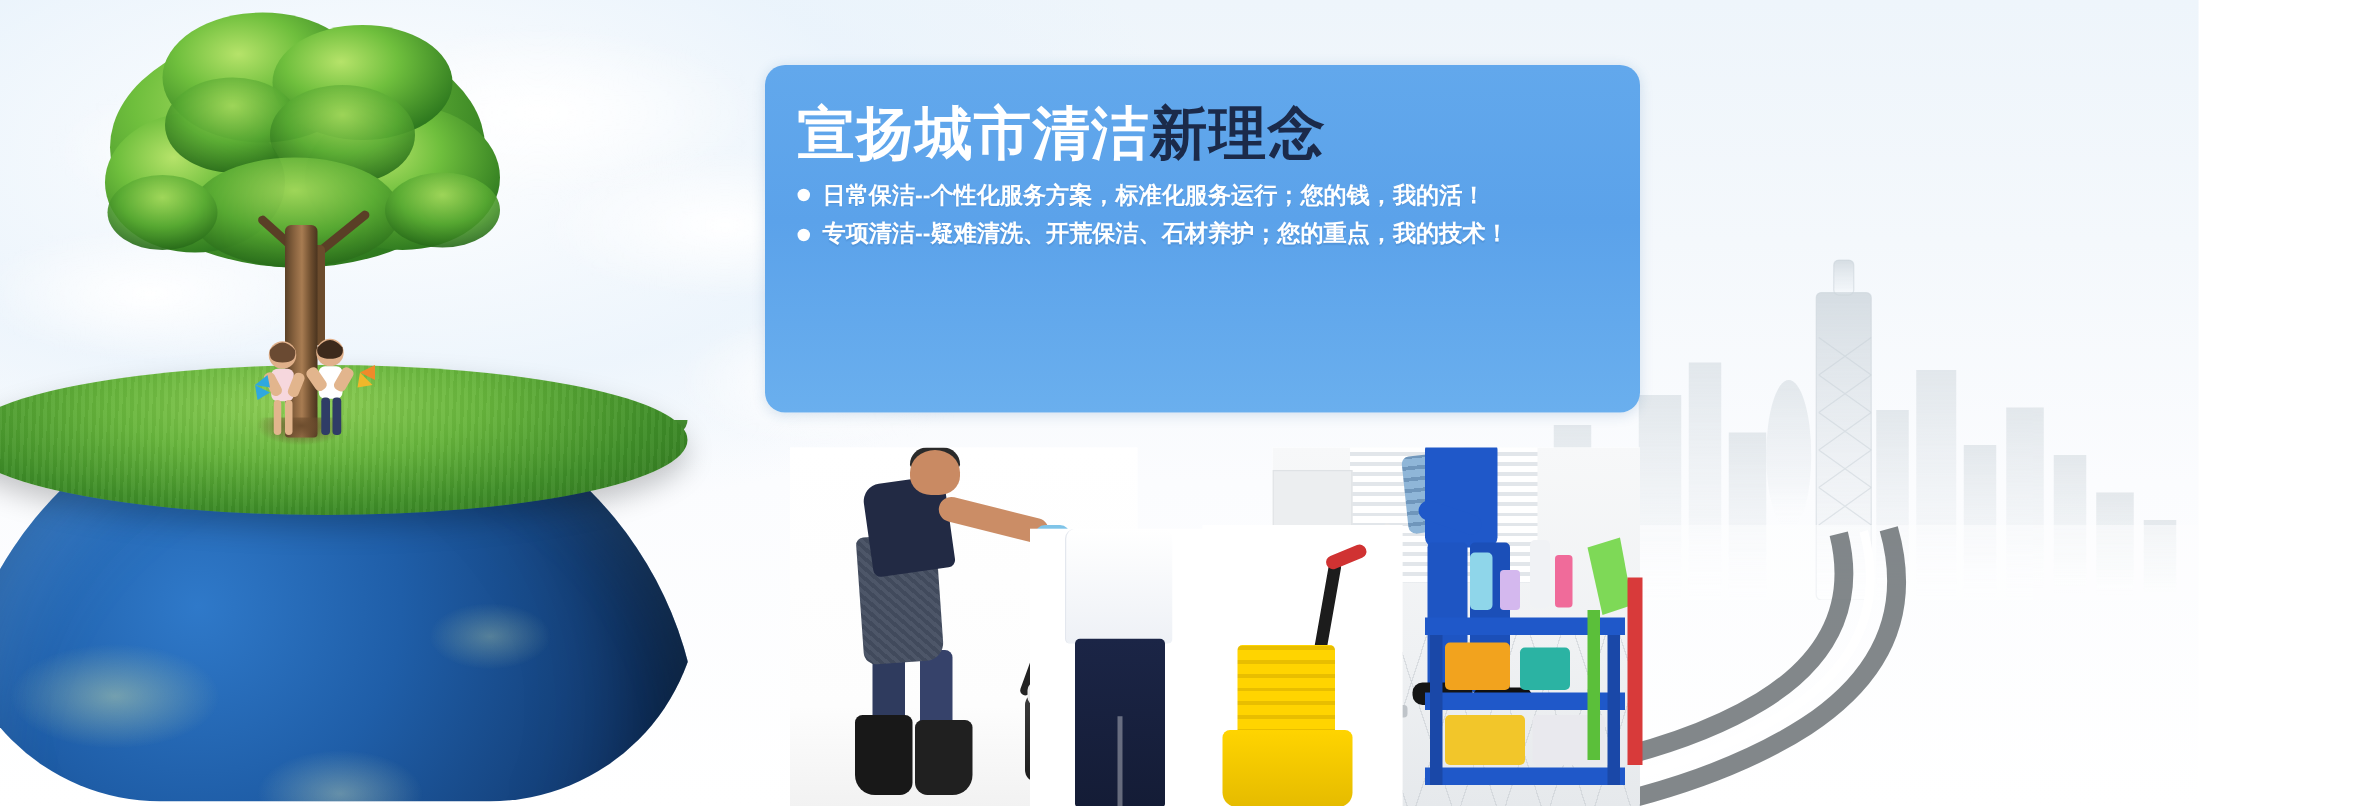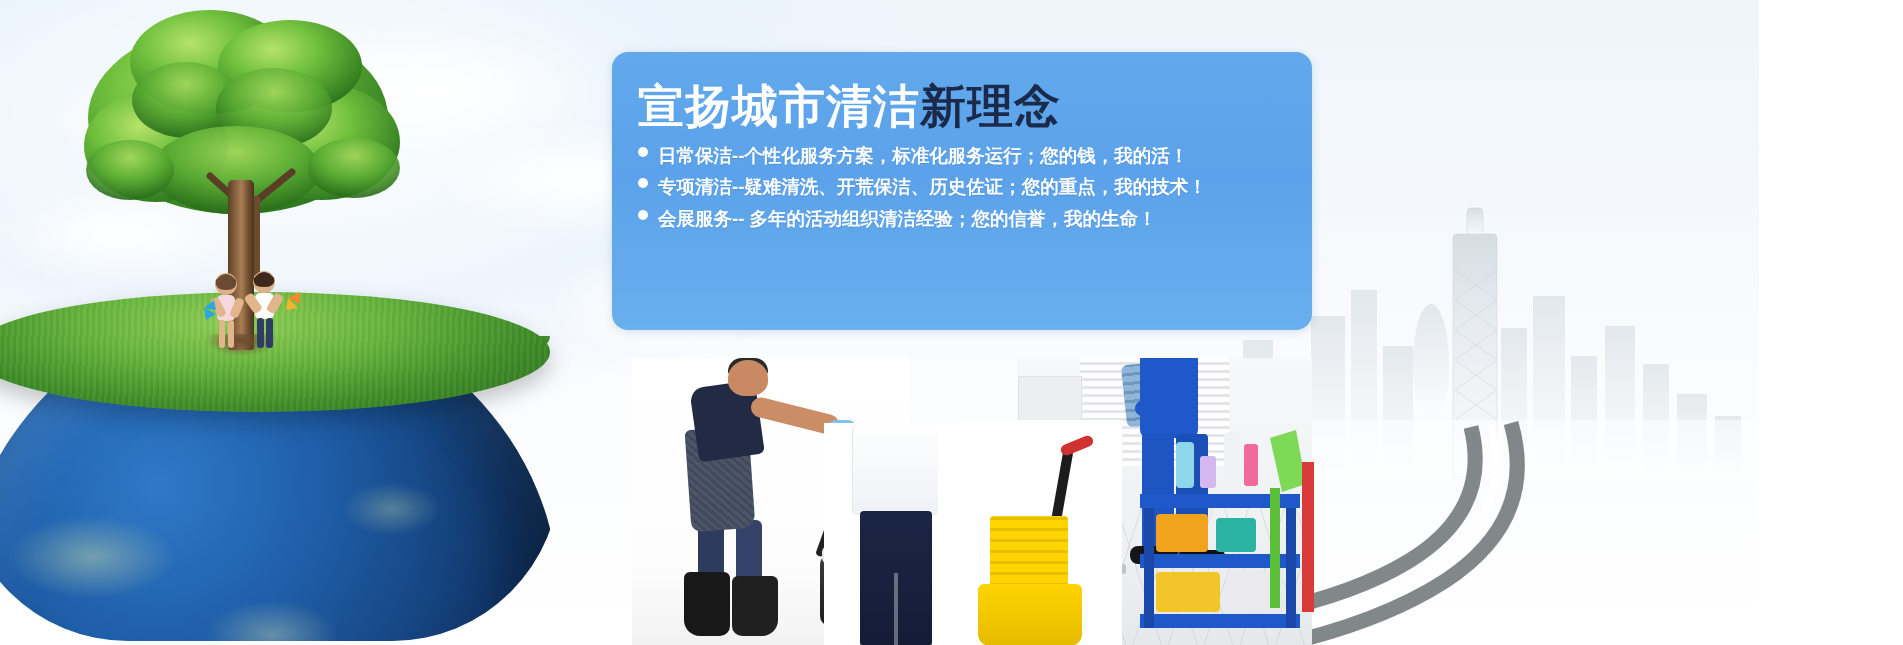--- a/index.html
+++ b/index.html
@@ -91,21 +91,21 @@
   }
   .title .hl { color:#ffffff; }
   .title .dk { color:#1b2a4a; }
   .subtitle {
     margin-top:8px;
     font-size:27px; font-weight:700; color:#16233f;
     letter-spacing:.5px; white-space:nowrap;
   }
   .bullets { margin-top:16px; }
   .bullet {
-    display:flex; gap:10px;
+    display:flex; align-items:center; gap:10px;
     color:#ffffff; font-size:18.5px; font-weight:700;
     line-height:1; margin-bottom:13px; white-space:nowrap;
     text-shadow:0 1px 1px rgba(30,80,140,.18);
   }
   .dot {
     width:10px; height:10px; border-radius:50%;
     background:#ffffff; flex:0 0 auto;
   }
 
   
@@ -310,25 +310,21 @@
       <span class="hl">宣扬城市清洁</span><span class="dk">新理念</span>
     </div>
 
     <div class="bullets">
       <div class="bullet">
         <span class="dot"></span>
         <span>日常保洁--个性化服务方案，标准化服务运行；您的钱，我的活！</span>
       </div>
       <div class="bullet">
         <span class="dot"></span>
-        <span>专项清洁--疑难清洗、开荒保洁、历史佐证；您的重点，我的技术！</span>
-      </div>
-      <div class="bullet">
-        <span class="dot"></span>
-        <span>会展服务-- 多年的活动组织清洁经验；您的信誉，我的生命！</span>
+        <span>专项清洁--疑难清洗、开荒保洁、石材养护；您的重点，我的技术！</span>
       </div>
     </div>
   </div>
 
   <div class="photos">
 
     <div class="ph ph4">
       <div class="photo-bg w4-room"></div>
       <div class="w4-blind"></div>
       <div class="w4-cab"></div>

